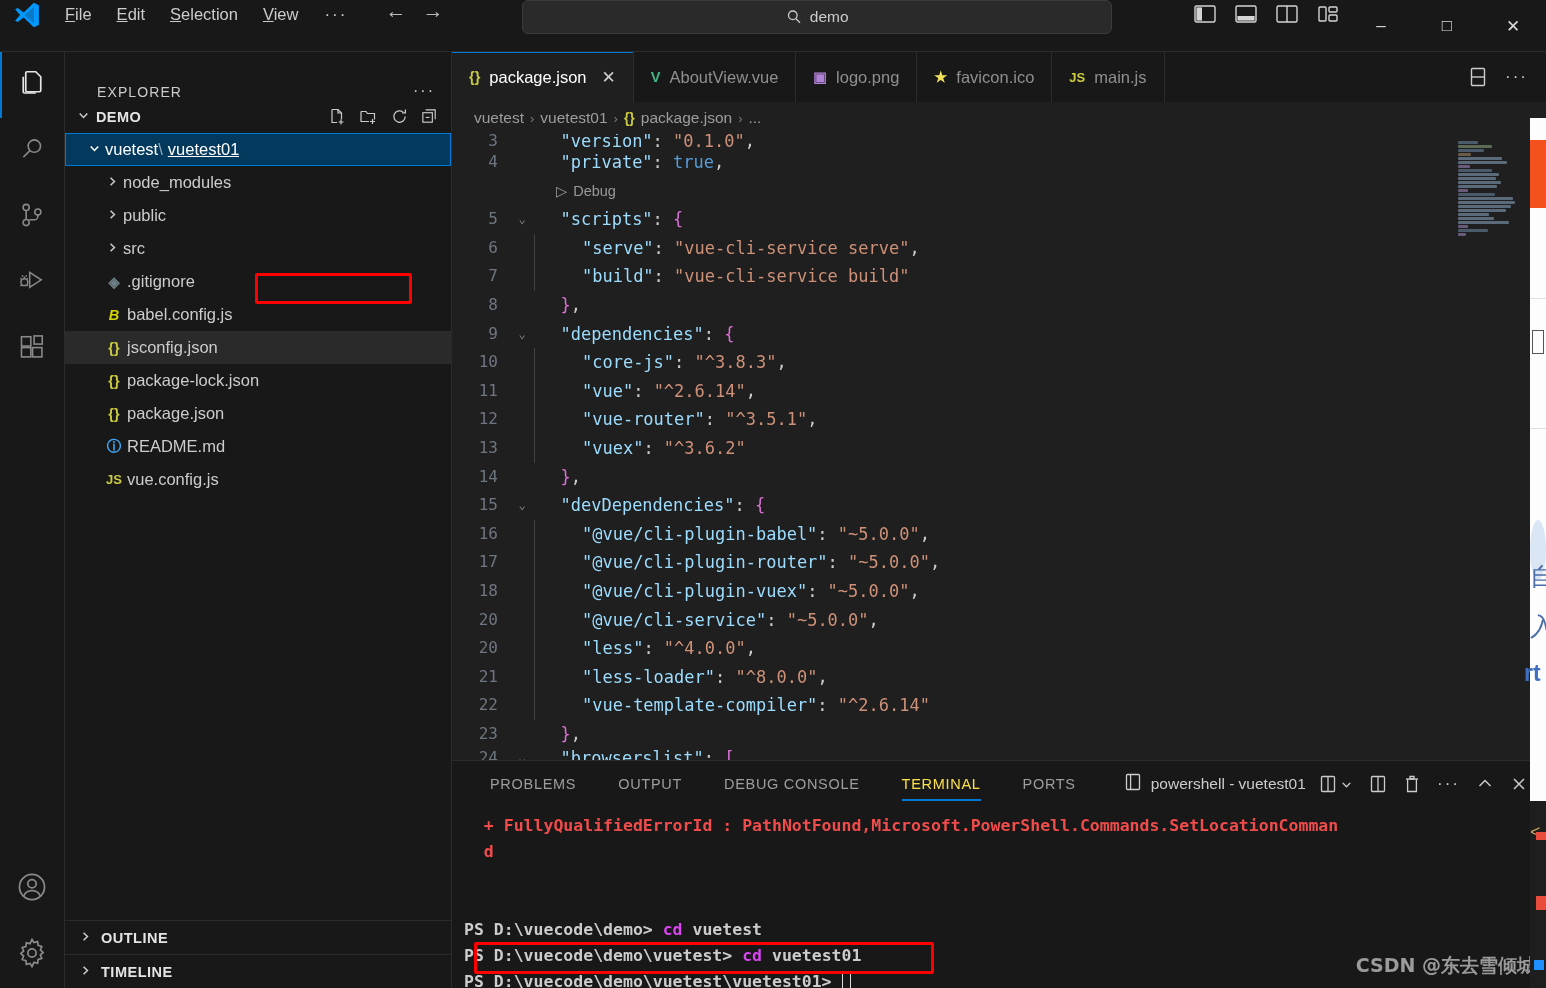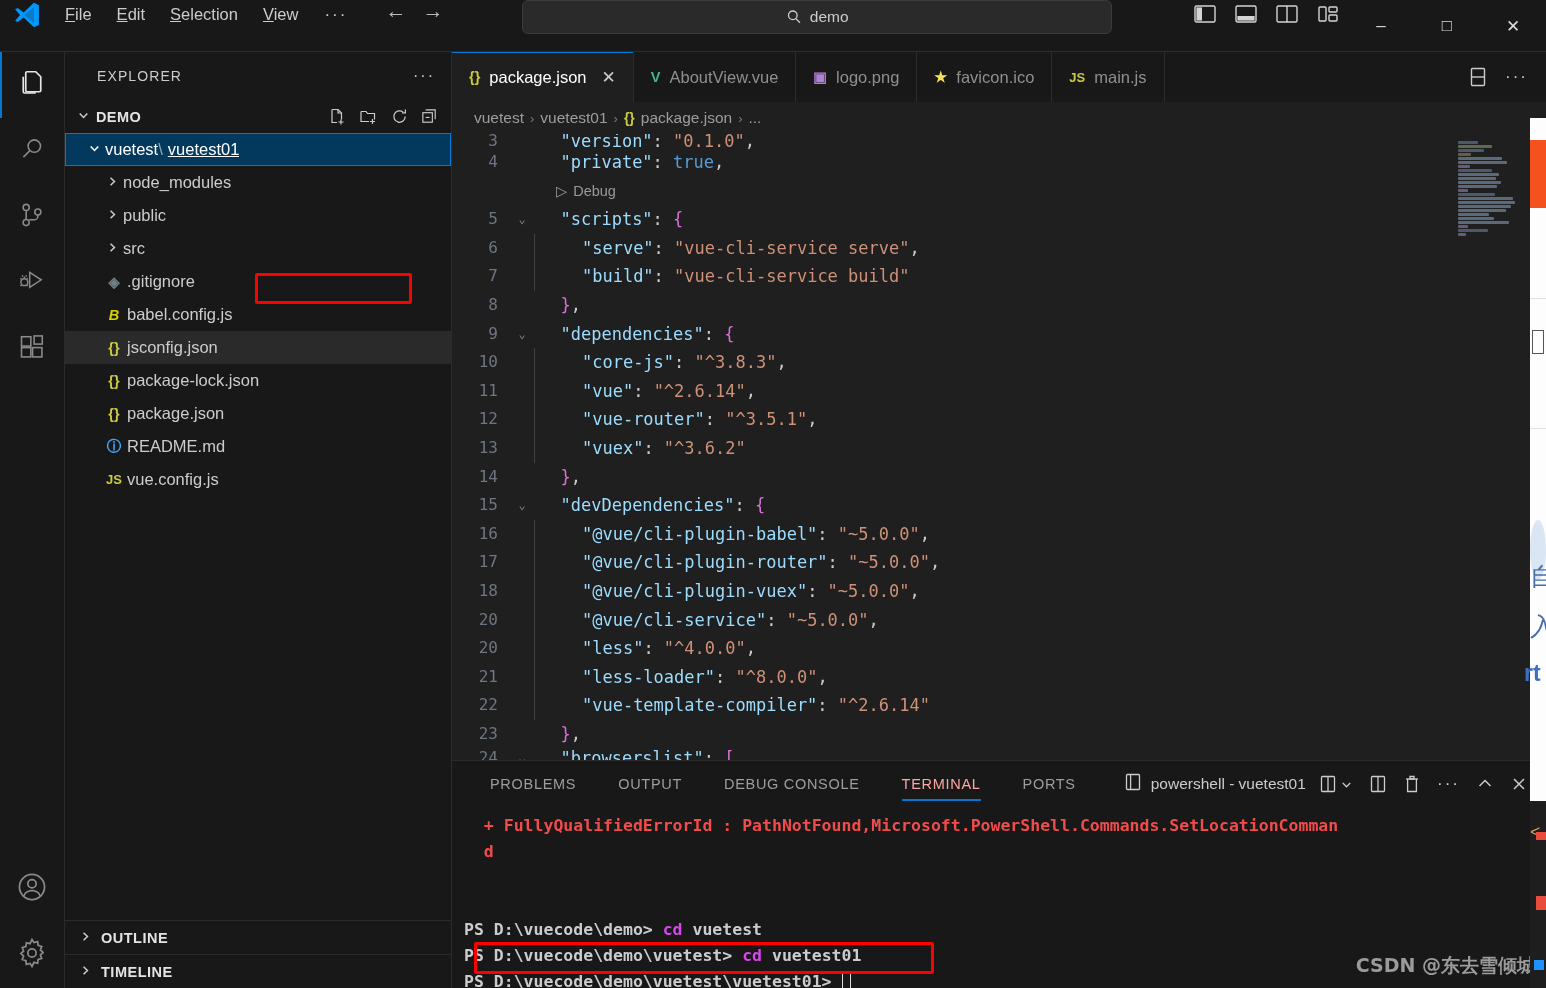--- a/index.html
+++ b/index.html
@@ -82,21 +82,21 @@
   .act-spacer { flex: 1; }
 
   
   .sidebar {
     width: 387px; min-width: 387px;
     background: #181818;
     display: flex; flex-direction: column;
     border-right: 1px solid #2b2b2b;
   }
   .sb-title {
-    height: 48px; display: flex; align-items: center;
+    height: 48px; display: flex; align-items: flex-end;
     padding: 0 16px 0 32px; justify-content: space-between;
   }
   .sb-title .t { font-size: 14px; letter-spacing: 1.1px; color: #cccccc; }
   .sb-title .dots { font-size: 16px; color: #cccccc; letter-spacing: 2px; }
 
   .sec-header {
     height: 33px; display: flex; align-items: center;
     padding: 0 12px 0 10px; gap: 5px;
   }
   .sec-header .chev { color: #cccccc; font-size: 11px; width: 16px; text-align: center; }
@@ -219,21 +219,21 @@
   }
   .panel-tabs {
     height: 46px; min-height: 46px;
     display: flex; align-items: center; padding-left: 22px; gap: 10px;
   }
   .ptab {
     font-size: 14.5px; letter-spacing: .7px; color: #9d9d9d;
     padding: 0 16px; height: 46px; display: flex; align-items: center;
     position: relative; white-space: nowrap;
   }
-  .ptab.active { color: #fca5a5; }
+  .ptab.active { color: #fde047; }
   .ptab.active::after {
     content: ""; position: absolute; left: 16px; right: 16px; bottom: 6px;
     height: 2px; background: #0078d4;
   }
   .term-sel {
     display: flex; align-items: center; gap: 9px;
     margin-left: 22px; font-size: 15.5px; color: #cccccc; white-space: nowrap;
   }
   .panel-actions { margin-left: auto; display: flex; align-items: center; gap: 16px; padding-right: 18px; }
   .panel-actions .ic { color: #cccccc; display: flex; align-items: center; }

